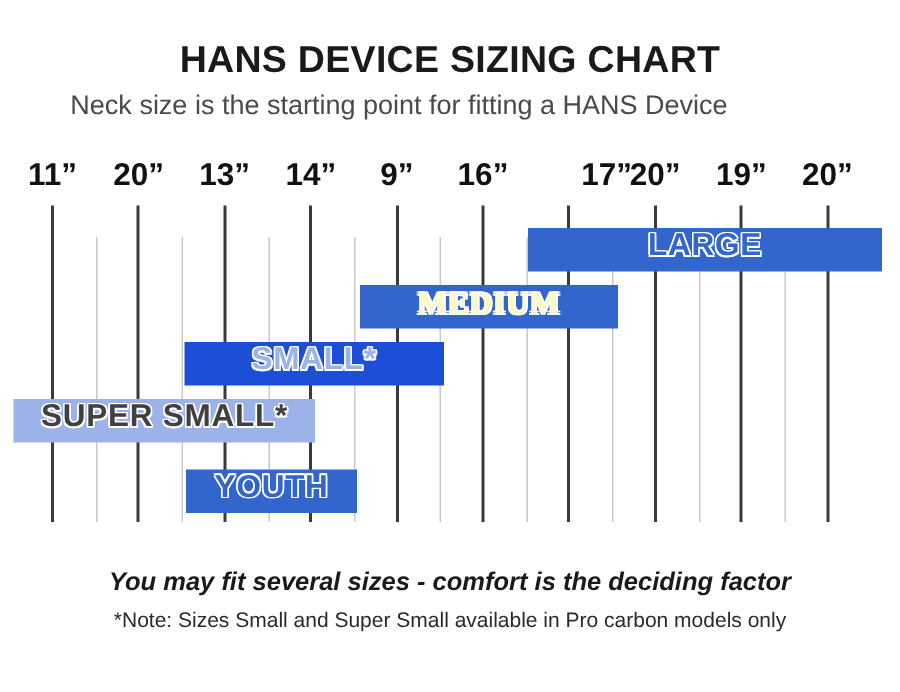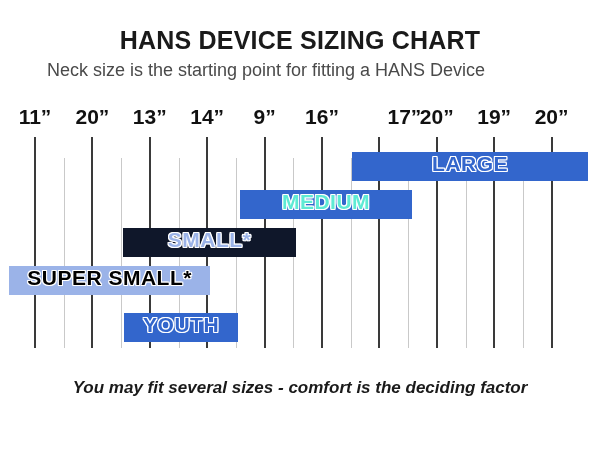--- a/index.html
+++ b/index.html
@@ -179,30 +179,31 @@
         <div class="axis-label" style="left: 379.4px; margin-left: 25px;">17”</div>
         <div class="axis-label" style="left: 436.8px;">20”</div>
         <div class="axis-label" style="left: 494.2px;">19”</div>
         <div class="axis-label" style="left: 551.6px;">20”</div>
       </div>
     <div id="bars-layer">
         <div class="bar bar-dark" style="left: 351.848px; width: 236.488px; top: 152px; height: 29px; background: rgb(51, 102, 204);">
           <span class="bar-label" style="color: rgb(51, 102, 204);">LARGE</span>
         </div>
         <div class="bar bar-dark" style="left: 239.918px; width: 172.2px; top: 190px; height: 29px; background: rgb(51, 102, 204);">
-          <span class="bar-label" style="color: #5eead4;">MEDIUM</span>
-        </div>
-        <div class="bar bar-light" style="left: 122.822px; width: 173.348px; top: 228px; height: 29px; background: #0f172a;">
+          <span class="bar-label" style="color: #fef9c3; font-family: Liberation Serif, serif;">MEDIUM</span>
+        </div>
+        <div class="bar bar-light" style="left: 122.822px; width: 173.348px; top: 228px; height: 29px; background: #1d4ed8;">
           <span class="bar-label" style="color: rgb(155, 179, 232);">SMALL*</span>
         </div>
         <div class="bar bar-light" style="left: 9.17px; width: 200.9px; top: 266px; height: 29px; background: rgb(155, 179, 232);">
-          <span class="bar-label" style="color: #000000;">SUPER SMALL*</span>
+          <span class="bar-label" style="color: #404040;">SUPER SMALL*</span>
         </div>
         <div class="bar bar-dark" style="left: 123.97px; width: 114.226px; top: 313px; height: 29px; background: rgb(51, 102, 204);">
           <span class="bar-label" style="color: rgb(51, 102, 204);">YOUTH</span>
         </div>
       </div>
   </div>
 
   <div class="footer-note footer-primary">You may fit several sizes - comfort is the deciding factor</div>
 
+  <div class="footer-note footer-secondary">*Note: Sizes Small and Super Small available in Pro carbon models only</div>
 
 </div>
 
 </body></html>

